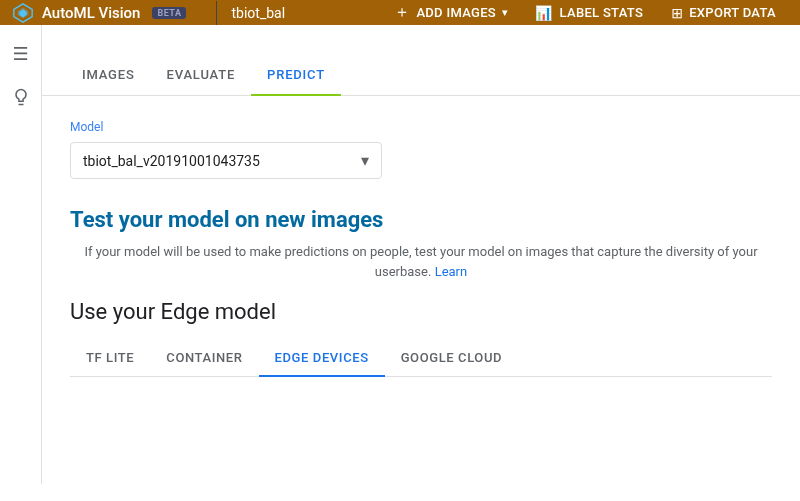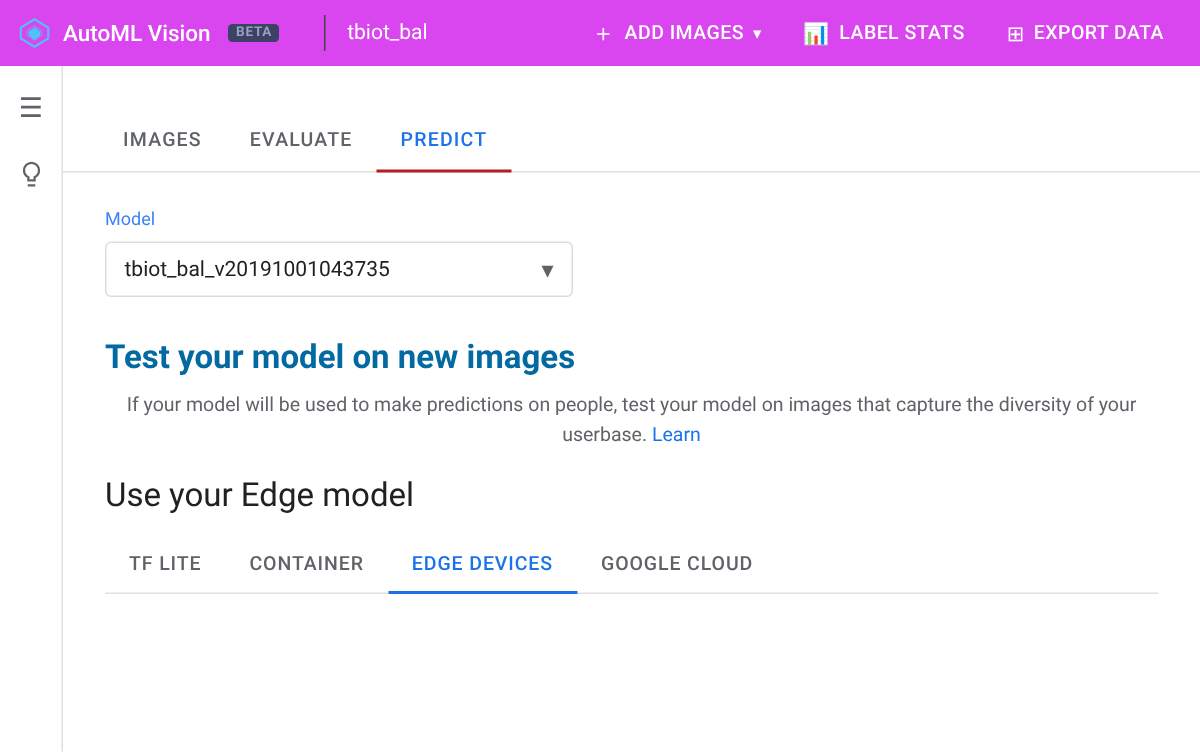--- a/index.html
+++ b/index.html
@@ -1,21 +1,21 @@
 <!DOCTYPE html>
 <html><head>
   <meta charset="utf-8">
   <style>
     * { margin: 0; padding: 0; box-sizing: border-box; }
     body { font-family: 'Roboto', Arial, sans-serif; font-size: 14px; color: #202124; background: #fff; width: 800px; height: 501px; overflow: hidden; }
 
     
     .header {
-      background: #d946ef;
-      height: 44px;
+      background: #a16207;
+      height: 25px;
       display: flex;
       align-items: center;
       padding: 12px 12px;
       gap: 0;
       color: #fff;
     }
     .header-logo {
       display: flex;
       align-items: center;
       gap: 8px;
@@ -118,21 +118,21 @@
       font-weight: 500;
       color: #5f6368;
       cursor: pointer;
       letter-spacing: 0.8px;
       border-bottom: 2px solid transparent;
       margin-bottom: -1px;
       margin-top: 30px;
     }
     .tab.active {
       color: #1a73e8;
-      border-bottom: 2px solid #b91c1c;
+      border-bottom: 2px solid #84cc16;
     }
 
     
     .content {
       padding: 24px 28px;
     }
 
     .model-label {
       font-size: 12px;
       color: #3b82f6;

